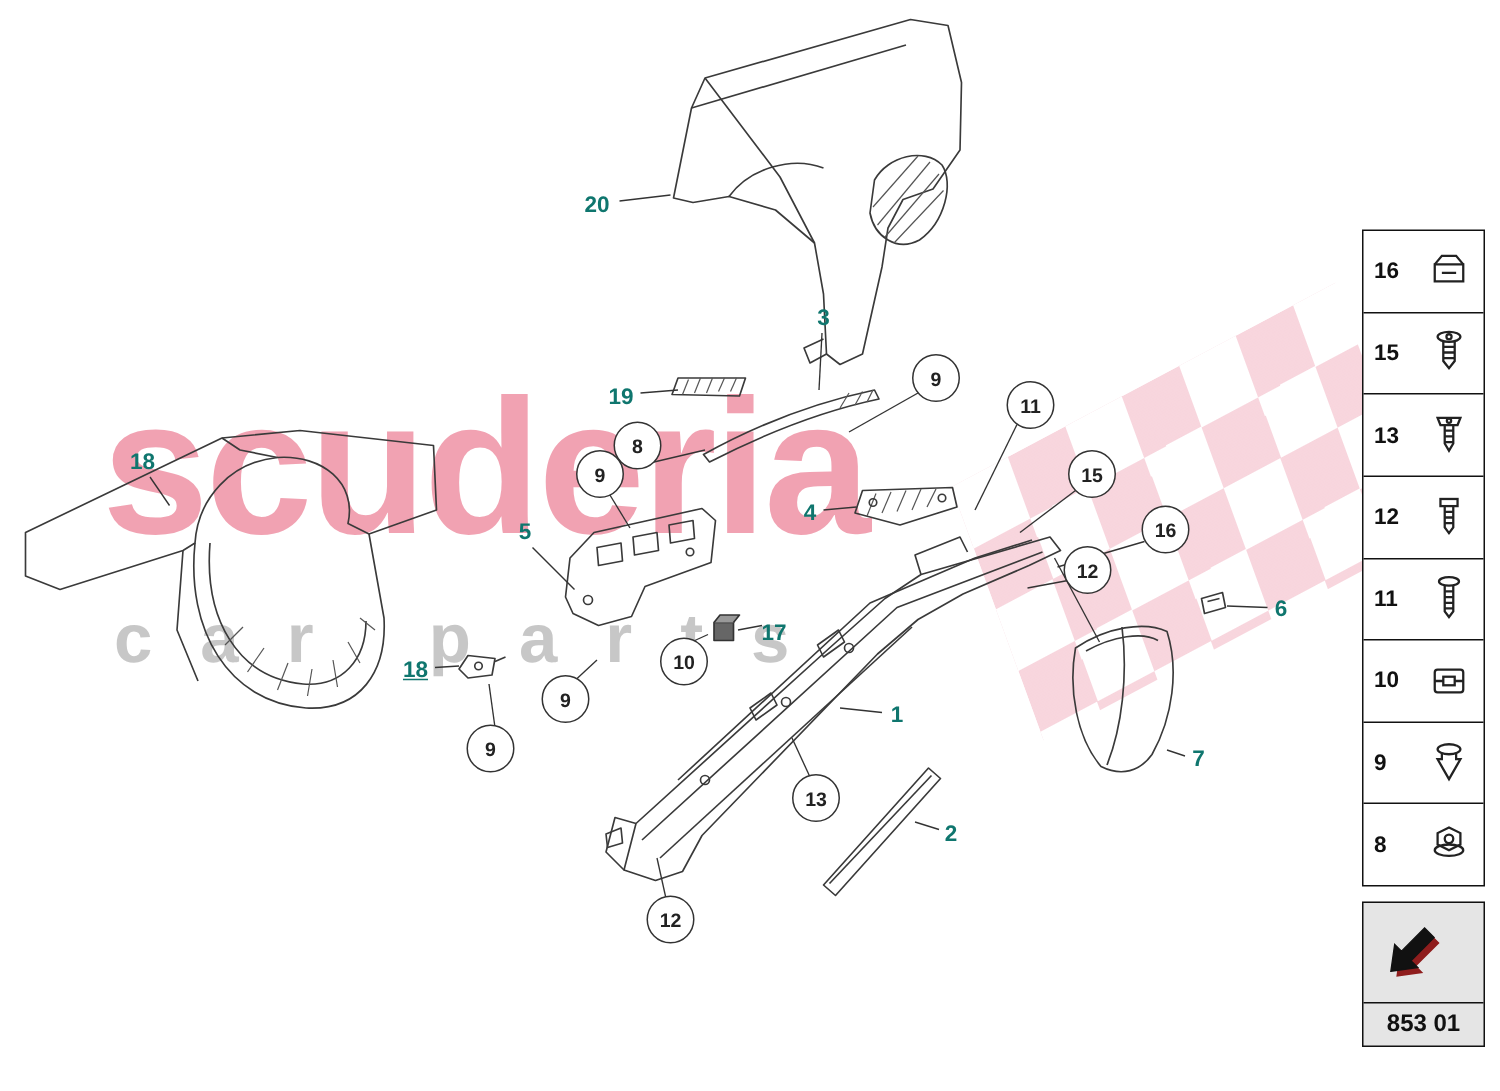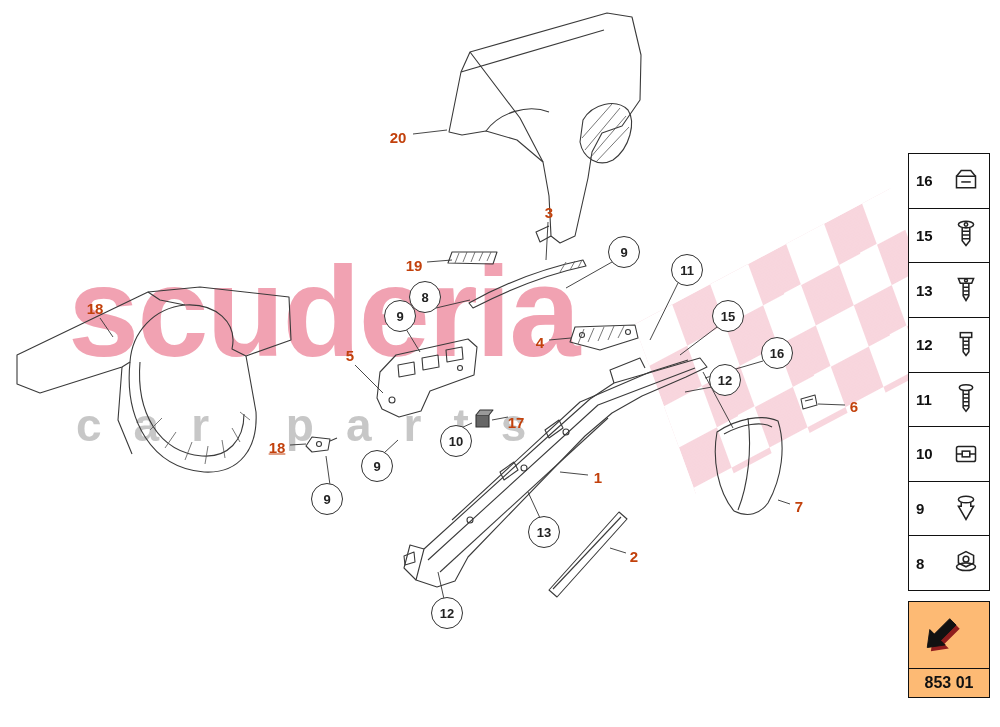--- a/index.html
+++ b/index.html
@@ -22,21 +22,21 @@
   .wm-sub{
     position:absolute;left:76px;top:402px;z-index:1;
     font-size:46px;font-weight:bold;letter-spacing:32px;
     color:rgba(130,130,130,0.45);line-height:1;
   }
   
   #art{position:absolute;left:0;top:0;z-index:2;}
   #labels-layer{position:absolute;left:0;top:0;width:1000px;height:727px;z-index:3;pointer-events:none;}
   .part-label{
     position:absolute;transform:translate(-50%,-50%);
-    font-size:15px;font-weight:bold;color:#c2410c;
+    font-size:15px;font-weight:bold;color:#0f766e;
   }
   .callout{
     position:absolute;width:30px;height:30px;transform:translate(-50%,-50%);
     border:1.4px solid #333;border-radius:50%;background:#fff;
     display:flex;align-items:center;justify-content:center;
     font-size:13px;font-weight:600;color:#222;
   }
   
   .sidebar{
     position:absolute;left:908px;top:153px;width:80px;height:436px;z-index:4;
@@ -46,21 +46,21 @@
     flex:1;display:flex;align-items:center;justify-content:space-between;
     border-bottom:1.4px solid #111;padding:0 4px 0 7px;
   }
   .side-row:last-child{border-bottom:none;}
   .side-num{font-size:15px;font-weight:bold;color:#111;}
   .side-icon{width:38px;height:40px;display:flex;align-items:center;justify-content:center;}
   .side-icon svg{width:38px;height:40px;}
   
   .codebox{
     position:absolute;left:908px;top:601px;width:80px;height:95px;z-index:4;
-    border:1.8px solid #111;background:#fdba74;display:flex;flex-direction:column;
+    border:1.8px solid #111;background:#e5e5e5;display:flex;flex-direction:column;
   }
   .codebox .arrow-cell{flex:1;display:flex;align-items:center;justify-content:center;border-bottom:1.6px solid #111;}
   .codebox .code-cell{height:28px;display:flex;align-items:center;justify-content:center;font-size:16px;font-weight:bold;color:#111;}
 </style>
 </head>
 <body>
 
 <div class="wm-flag"></div>
 <div class="wm-title">scuderia</div>
 <div class="wm-sub">car parts</div>

